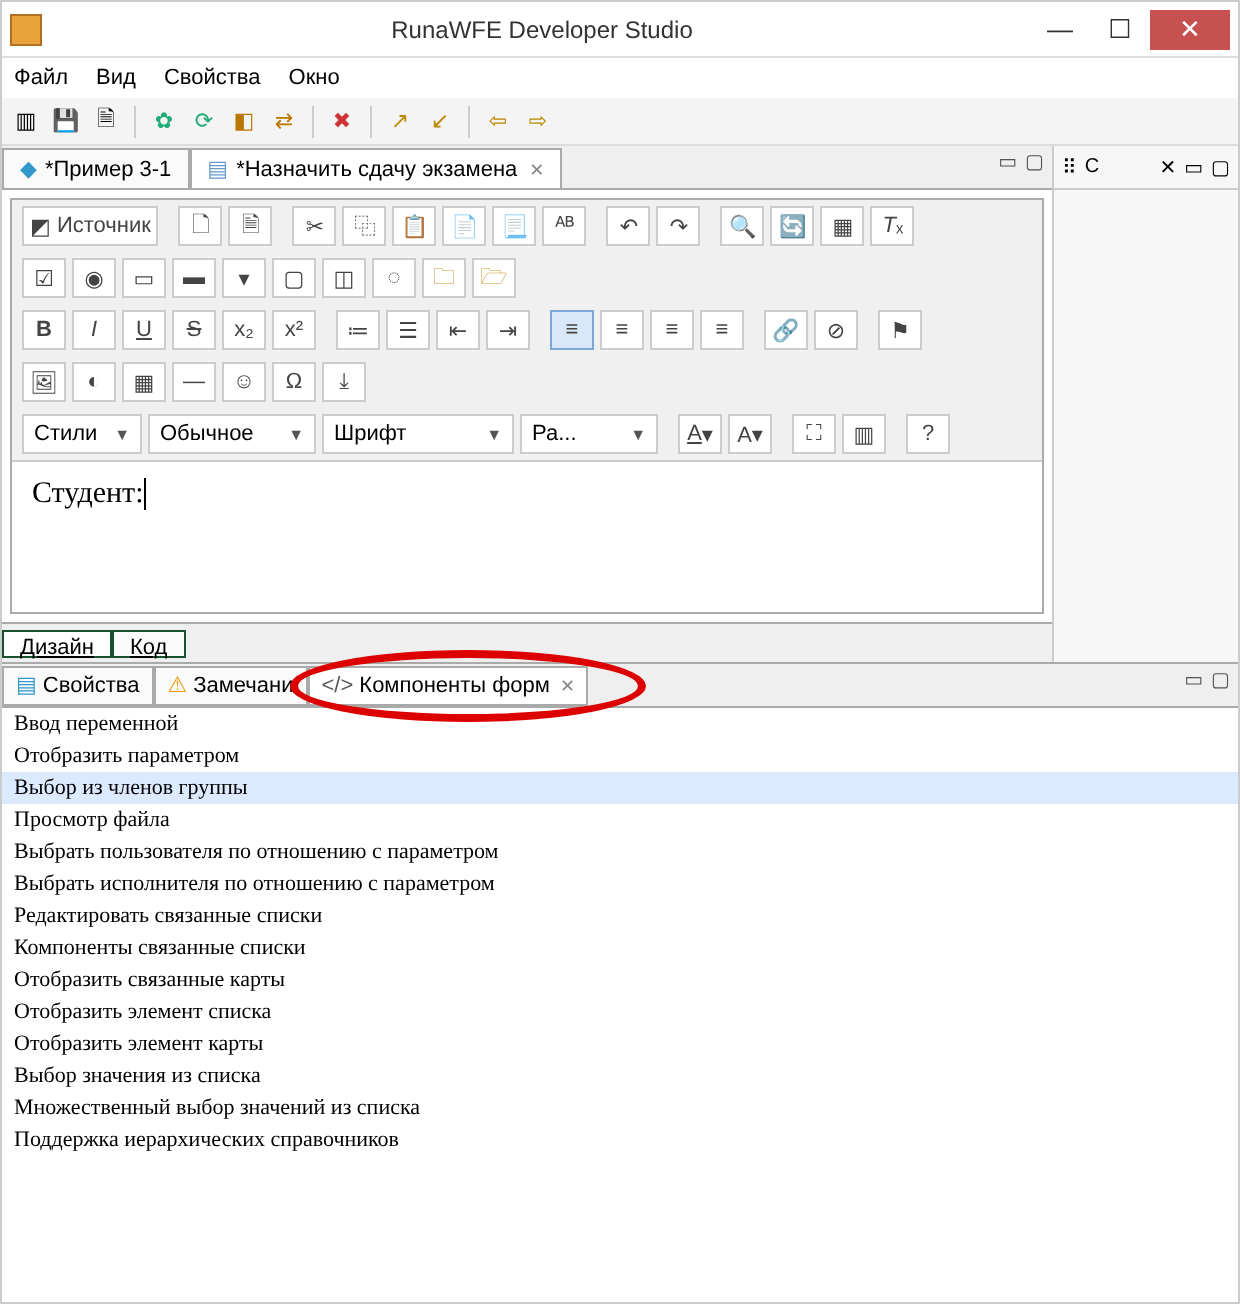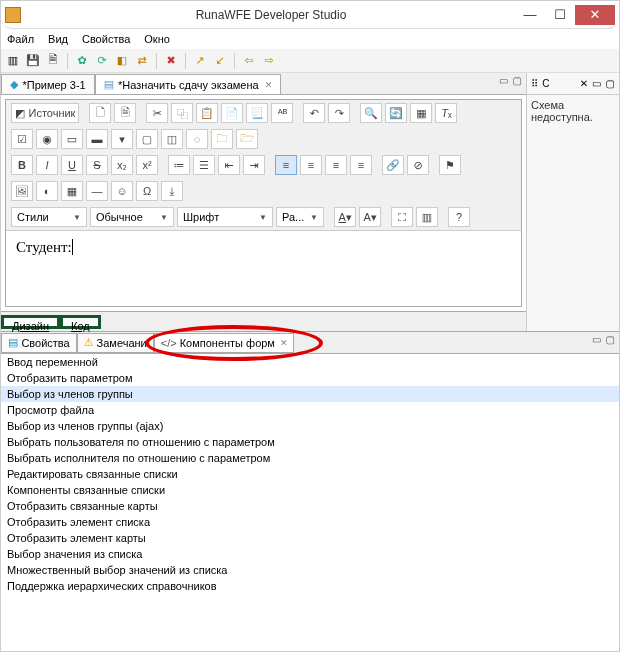--- a/index.html
+++ b/index.html
@@ -1,17 +1,17 @@
 <!DOCTYPE html>
 <html><head>
 <meta charset="utf-8">
 <style>
 * { box-sizing: border-box; margin: 0; padding: 0; }
 body { font-family: "Segoe UI", Tahoma, sans-serif; font-size: 11px; background: #fff; width: 620px; height: 652px; overflow: hidden; border: 1px solid #ccc; }
-.titlebar { height: 28px; background: #fff; border-bottom: 1px solid #ddd; display: flex; align-items: center; padding: 0 4px; border-radius: 11px; }
+.titlebar { height: 28px; background: #fff; border-bottom: 1px solid #ddd; display: flex; align-items: center; padding: 0 4px; }
 .app-icon { width: 16px; height: 16px; background: #e8a33d; border: 1px solid #b07020; margin-right: 6px; }
 .title-text { flex: 1; text-align: center; font-size: 12px; color: #333; }
 .win-btns { display: flex; }
 .win-btn { width: 30px; height: 20px; display: flex; align-items: center; justify-content: center; font-size: 13px; color: #333; cursor: pointer; }
 .win-btn.close { background: #c75050; color: #fff; width: 40px; }
 .menubar { height: 20px; display: flex; align-items: center; padding: 0 6px; gap: 14px; background: #fff; }
 .menu-item { font-size: 11px; color: #000; cursor: pointer; }
 .toolbar { height: 24px; display: flex; align-items: center; padding: 0 4px; gap: 4px; background: #f4f4f4; border-bottom: 1px solid #ddd; }
 .tb-btn { width: 16px; height: 16px; display: flex; align-items: center; justify-content: center; font-size: 11px; cursor: pointer; }
 .tb-sep { width: 1px; height: 16px; background: #ccc; margin: 0 2px; }
@@ -24,32 +24,32 @@
 .tab-ctrls { position: absolute; right: 4px; top: 2px; display: flex; gap: 4px; font-size: 10px; color: #555; }
 .ck-container { border: 1px solid #aaa; margin: 4px; background: #f0f0f0; flex: 1; display: flex; flex-direction: column; }
 .ck-row { display: flex; flex-wrap: wrap; gap: 3px; padding: 3px 5px; align-items: center; }
 .ck-btn { min-width: 22px; height: 20px; border: 1px solid #ccc; background: #fff; display: flex; align-items: center; justify-content: center; font-size: 11px; cursor: pointer; padding: 0 3px; color: #444; }
 .ck-btn.icon-only { width: 22px; padding: 0; }
 .ck-sep { width: 4px; }
 .ck-select { height: 20px; border: 1px solid #ccc; background: #fff; display: flex; align-items: center; padding: 0 5px; font-size: 11px; gap: 4px; cursor: pointer; }
 .ck-select .arr { font-size: 8px; color: #555; margin-left: auto; }
 .ck-content { background: #fff; border-top: 1px solid #ccc; flex: 1; padding: 8px 10px; font-family: "Times New Roman", serif; font-size: 15px; color: #000; }
 .bottom-tabs { height: 20px; display: flex; align-items: center; background: #efefef; border-top: 1px solid #aaa; }
-.btab { height: 14px; padding: 2px 8px; font-size: 11px; border: 3px solid #14532d; background: #fafafa; cursor: pointer; text-decoration: underline; }
+.btab { height: 14px; padding: 2px 8px; font-size: 11px; border: 1px solid #14532d; background: #fafafa; cursor: pointer; text-decoration: underline; }
 .btab.active { background: #fff; }
 .right-pane { width: 92px; background: #f7f7f7; display: flex; flex-direction: column; }
 .rp-header { height: 22px; display: flex; align-items: center; padding: 0 4px; font-size: 10px; gap: 4px; border-bottom: 1px solid #ccc; }
 .rp-body { padding: 4px; font-size: 11px; color: #333; }
 .lower-pane { border-top: 1px solid #aaa; height: 320px; display: flex; flex-direction: column; }
 .lower-tabs { height: 22px; display: flex; align-items: center; background: #efefef; border-bottom: 1px solid #aaa; position: relative; }
 .ltab { height: 20px; padding: 2px 6px; font-size: 11px; border: 1px solid #aaa; background: #fafafa; display: flex; align-items: center; gap: 3px; cursor: pointer; }
 .ltab.active { background: #fff; }
 .red-oval { position: absolute; border: 4px solid #d00; border-radius: 50% / 50%; width: 178px; height: 36px; left: 144px; top: -7px; pointer-events: none; }
 .form-list { flex: 1; overflow-y: auto; background: #fff; }
-.form-row { font-size: 11px; padding: 2px 6px; border-bottom: 0; cursor: pointer; width: 100%; text-align: left; }
+.form-row { font-size: 11px; padding: 2px 6px; border-bottom: 0; cursor: pointer; width: 100%; text-align: left; font-family: Liberation Serif, serif; }
 .form-row.sel { background: #dbeaff; }
 .ck-btn.bold { font-weight: bold; }
 .ck-btn.italic { font-style: italic; }
 .ck-btn.under { text-decoration: underline; }
 .ck-btn.strike { text-decoration: line-through; }
 .ck-btn.active-align { background:#d8e8f8; border-color:#7aa7d4; }
 </style>
 </head>
 <body>
 
@@ -169,33 +169,33 @@
       <div class="ck-row">
         <div class="ck-btn icon-only">🖼</div>
         <div class="ck-btn icon-only">◐</div>
         <div class="ck-btn icon-only">▦</div>
         <div class="ck-btn icon-only">—</div>
         <div class="ck-btn icon-only">☺</div>
         <div class="ck-btn icon-only">Ω</div>
         <div class="ck-btn icon-only">⤓</div>
       </div>
       <div class="ck-row">
-        <div class="ck-select" style="width:76px">
+        <div class="ck-select" style="width:60px">
             <span>Стили</span>
             <span class="arr">▼</span>
           </div>
         <div class="ck-select" style="width:84px">
             <span>Обычное</span>
             <span class="arr">▼</span>
           </div>
         <div class="ck-select" style="width:96px">
             <span>Шрифт</span>
             <span class="arr">▼</span>
           </div>
-        <div class="ck-select" style="width:48px">
+        <div class="ck-select" style="width:69px">
             <span>Ра...</span>
             <span class="arr">▼</span>
           </div>
         <div class="ck-sep"></div>
         <div class="ck-btn"><u>A</u>▾</div>
         <div class="ck-btn" style="background:#fff">A▾</div>
         <div class="ck-sep"></div>
         <div class="ck-btn icon-only">⛶</div>
         <div class="ck-btn icon-only">▥</div>
         <div class="ck-sep"></div>
@@ -213,21 +213,20 @@
   </div>
 
   <div class="right-pane">
     <div class="rp-header">
       <span>⠿</span>
       <span>C</span>
       <span style="margin-left:auto">✕</span>
       <span>▭</span>
       <span>▢</span>
     </div>
-    <div class="rp-body">Схема недоступна.</div>
   </div>
 </div>
 
 <div class="lower-pane">
   <div class="lower-tabs">
     <div class="ltab">
       <span style="color:#39c">▤</span>
       <span>Свойства</span>
     </div>
     <div class="ltab">
@@ -243,21 +242,20 @@
       <span>▭</span>
       <span>▢</span>
     </div>
     <div class="red-oval"></div>
   </div>
   <div class="form-list" id="complist">
       <div class="form-row">Ввод переменной</div>
       <div class="form-row">Отобразить параметром</div>
       <div class="form-row sel">Выбор из членов группы</div>
       <div class="form-row">Просмотр файла</div>
-      <div class="form-row">Выбор из членов группы (ajax)</div>
       <div class="form-row">Выбрать пользователя по отношению с параметром</div>
       <div class="form-row">Выбрать исполнителя по отношению с параметром</div>
       <div class="form-row">Редактировать связанные списки</div>
       <div class="form-row">Компоненты связанные списки</div>
       <div class="form-row">Отобразить связанные карты</div>
       <div class="form-row">Отобразить элемент списка</div>
       <div class="form-row">Отобразить элемент карты</div>
       <div class="form-row">Выбор значения из списка</div>
       <div class="form-row">Множественный выбор значений из списка</div>
       <div class="form-row">Поддержка иерархических справочников</div>

